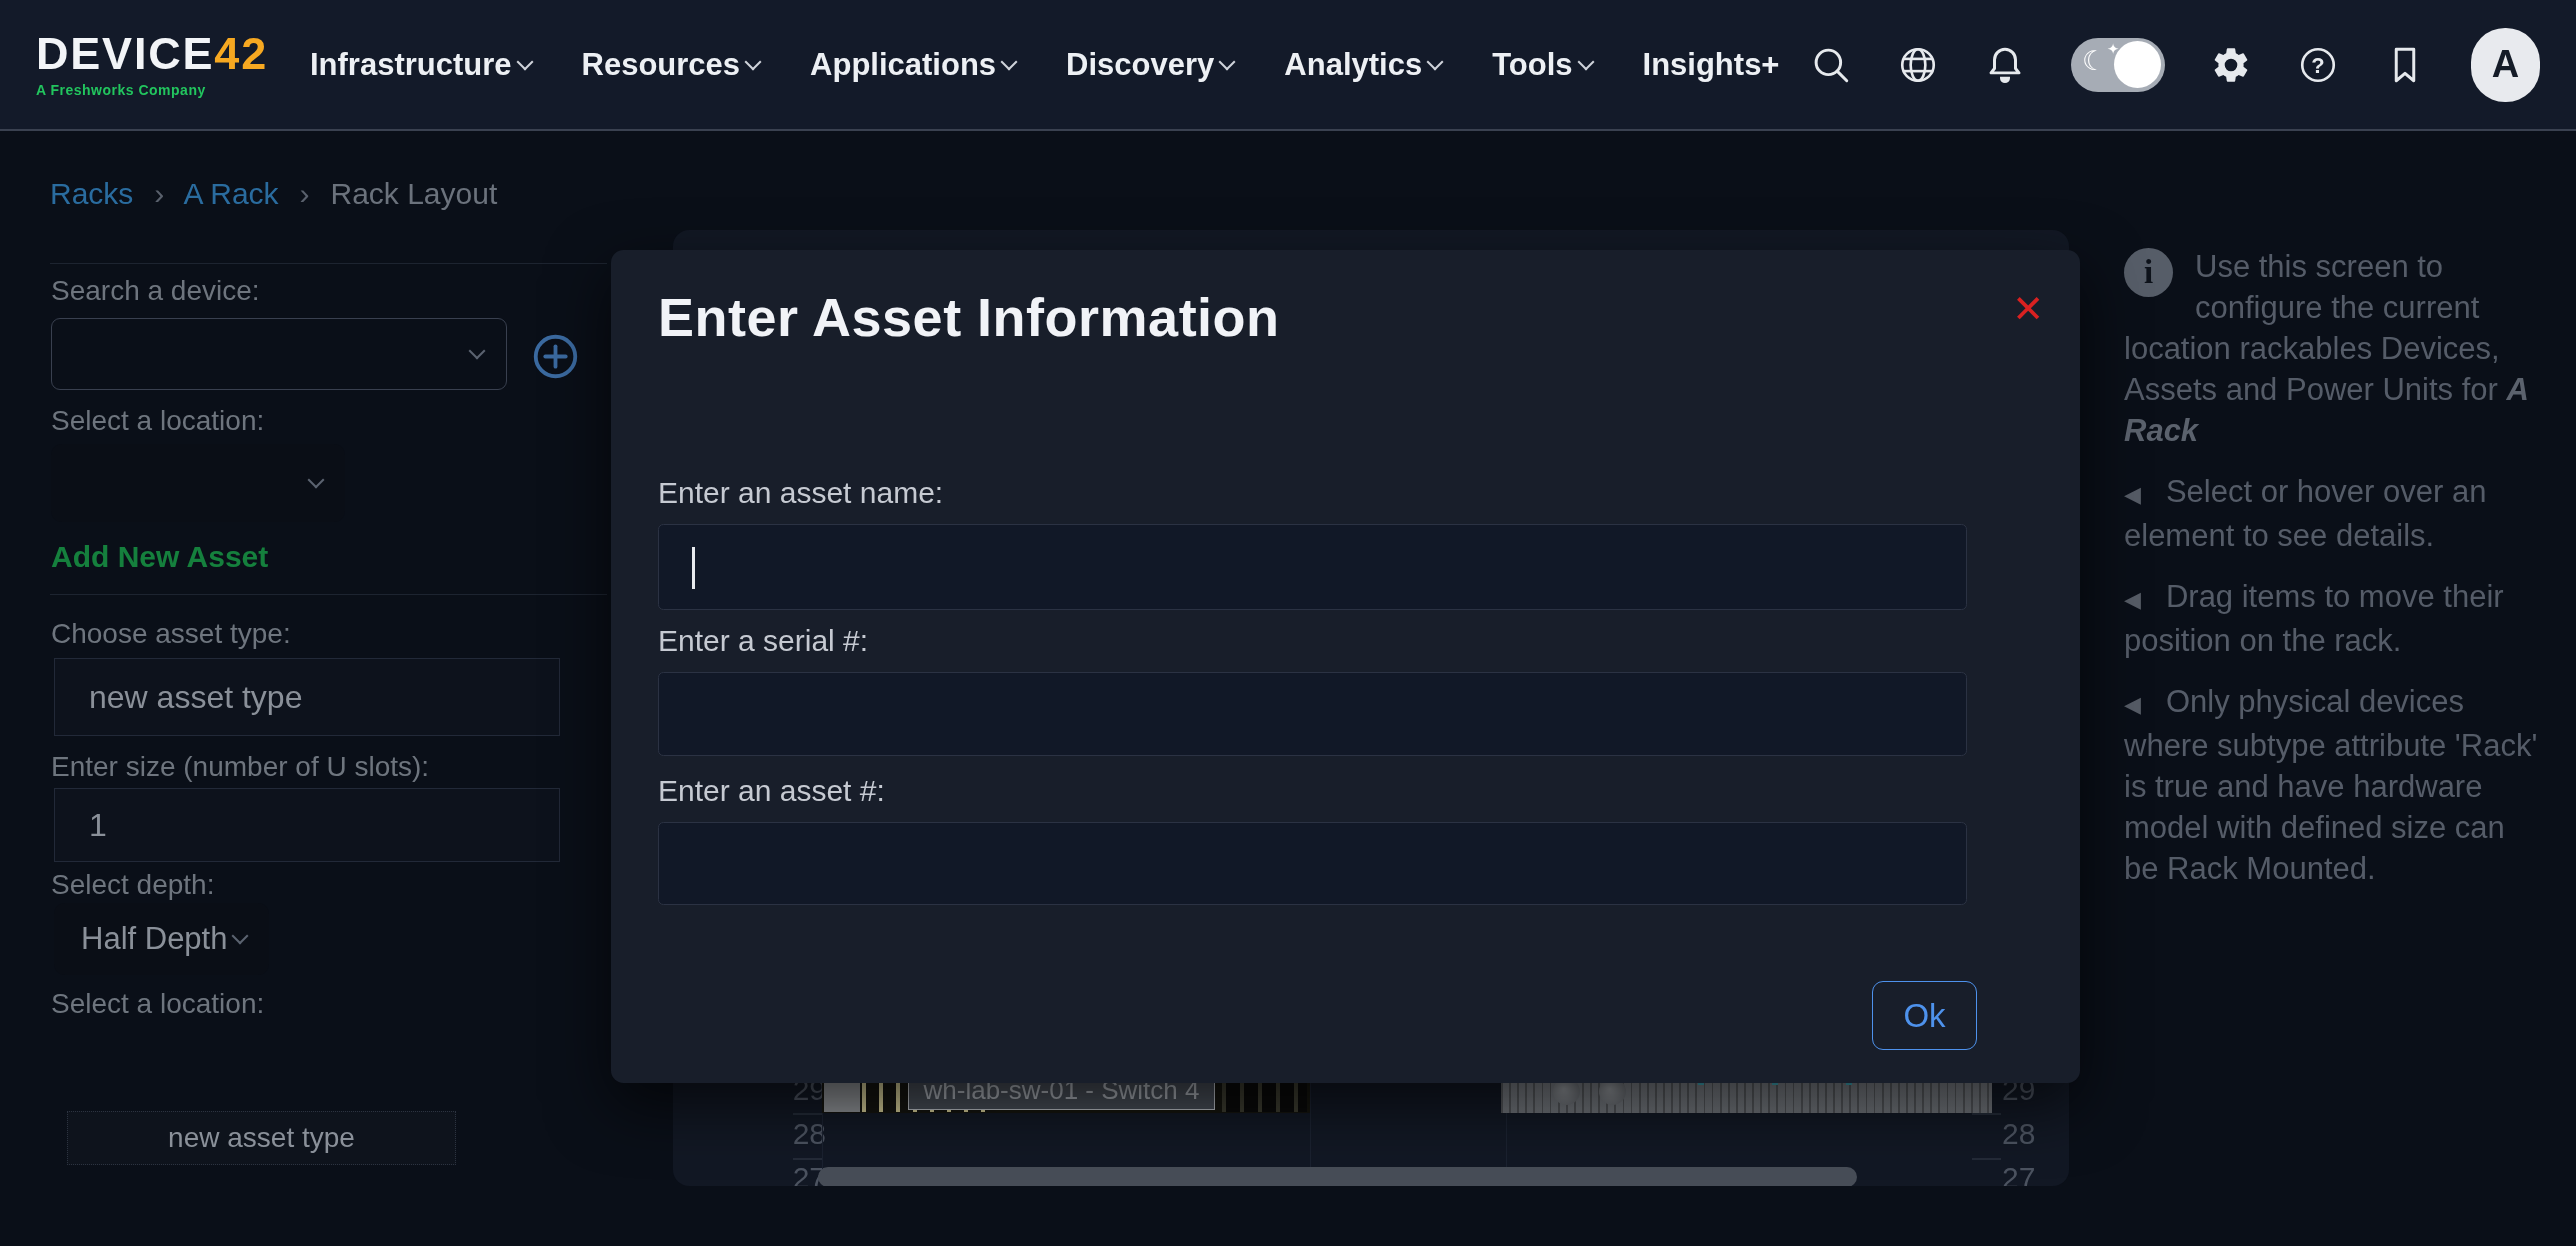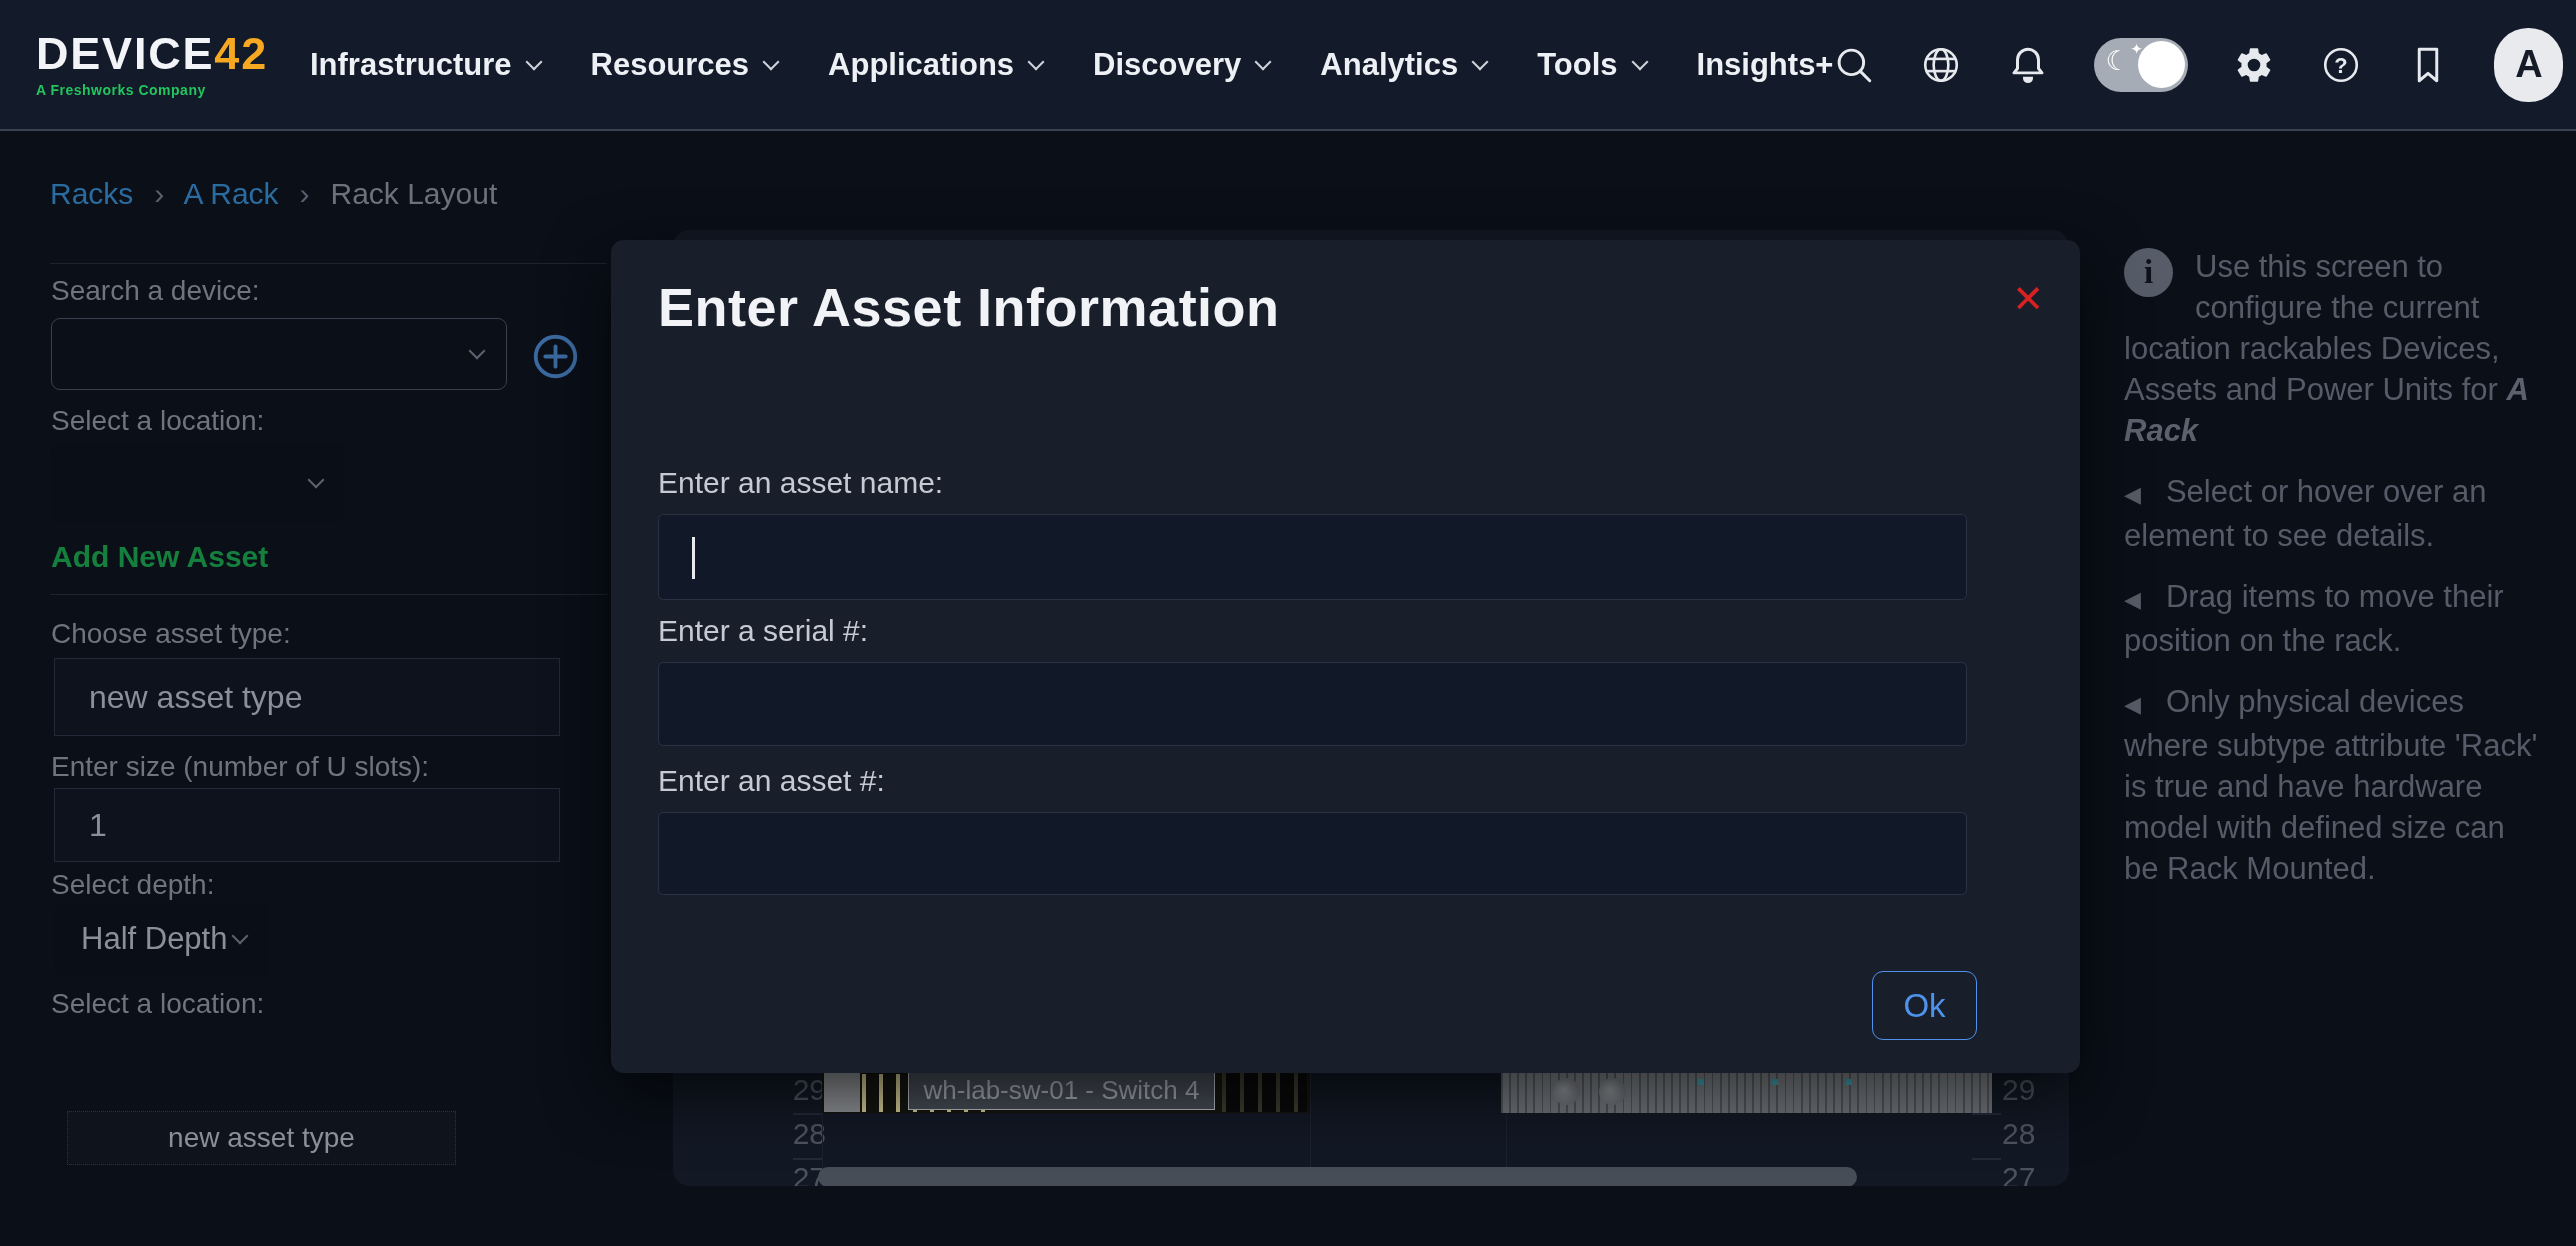--- a/index.html
+++ b/index.html
@@ -8,21 +8,21 @@
 
   
   .navbar{position:absolute;left:0;top:0;width:2576px;height:131px;background:#131a29;
           border-bottom:2.7px solid #3a4150;display:flex;align-items:center;padding:0 36px;
           box-sizing:border-box;z-index:60;}
   .brand{display:flex;flex-direction:column;margin-right:42px;}
   .brand-name{font-size:45px;font-weight:800;letter-spacing:1.8px;color:#f2f4f7;line-height:1;}
   .brand-name .accent{color:#f6a821;}
   .brand-tagline{font-size:14px;font-weight:700;color:#22c55e;margin-top:5.4px;letter-spacing:0.5px;}
   .menu{display:flex;align-items:center;gap:51px;}
-  .menu-item{display:flex;align-items:center;gap:16px;color:#edf0f4;font-size:31px;font-weight:600;cursor:pointer;}
+  .menu-item{display:flex;align-items:center;gap:7px;color:#edf0f4;font-size:31px;font-weight:600;cursor:pointer;}
   .chev{display:inline-block;width:10px;height:10px;border-right:2.7px solid currentColor;
         border-bottom:2.7px solid currentColor;transform:rotate(45deg);margin-top:-5.4px;color:#cfd3da;}
   .nav-actions{margin-left:auto;display:flex;align-items:center;gap:45px;}
   .nav-icon{width:42px;height:42px;color:#e6e9ed;display:block;cursor:pointer;}
   .toggle{position:relative;width:94px;height:54px;border-radius:27px;background:#a6acb5;cursor:pointer;}
   .toggle .knob{position:absolute;right:3.6px;top:3.6px;width:47px;height:47px;border-radius:50%;background:#ffffff;}
   .toggle .moon{position:absolute;left:11px;top:7.2px;font-size:27px;color:#ffffff;font-family:"DejaVu Sans",sans-serif;}
   .toggle .spark{position:absolute;left:36px;top:3.6px;font-size:14.5px;color:#ffffff;font-family:"DejaVu Sans",sans-serif;}
   .avatar{width:69px;height:74px;border-radius:34px;background:#e8eaee;color:#151c28;
           display:flex;align-items:center;justify-content:center;font-size:38px;font-weight:700;cursor:pointer;}
@@ -87,21 +87,21 @@
              font-family:"Liberation Serif","DejaVu Serif",serif;font-size:33px;font-weight:800;
              margin-right:22px;margin-top:1.8px;}
   .info-text{font-size:31px;line-height:41px;color:#555c68;}
   .info-text .em{font-weight:700;font-style:italic;color:#5b626d;}
   .tips-header{display:flex;align-items:center;gap:20px;margin-top:27px;color:#4b525d;font-size:31px;cursor:pointer;}
   .tips-header .chev{color:#4b525d;margin-top:-1.8px;}
   .tip{margin-top:20px;font-size:31px;line-height:41px;color:#555c68;}
   .tip .marker{font-size:22px;color:#565c66;margin-right:25px;font-family:"DejaVu Sans",sans-serif;}
 
   
-  .modal{position:absolute;left:611px;top:240px;width:1469px;height:833px;background:#181e2a;
+  .modal{position:absolute;left:611px;top:250px;width:1469px;height:833px;background:#181e2a;
          border-radius:12.6px;box-shadow:0 22px 63px rgba(0,0,0,.65);z-index:40;}
   .modal-title{position:absolute;left:47px;top:36px;font-size:54px;font-weight:800;color:#f1f3f7;letter-spacing:0.5px;}
   .modal-close{position:absolute;right:36px;top:40px;font-size:38px;font-weight:700;color:#d92121;cursor:pointer;
                font-family:"DejaVu Sans",sans-serif;line-height:1;}
   .m-label{position:absolute;left:47px;font-size:30px;color:#c6cad2;}
   .m-input{position:absolute;left:47px;width:1309px;height:86px;box-sizing:border-box;background:#111827;
            border:0.9px solid #2b3243;border-radius:5.4px;cursor:text;}
   .m-cursor{position:absolute;left:33px;top:22px;width:2.7px;height:42px;background:#e8eaee;}
   .ok-btn{position:absolute;left:1261px;top:731px;width:105px;height:69px;background:transparent;
           border:1.8px solid #4e92ec;border-radius:11px;color:#4e92ec;font-size:33px;cursor:pointer;

